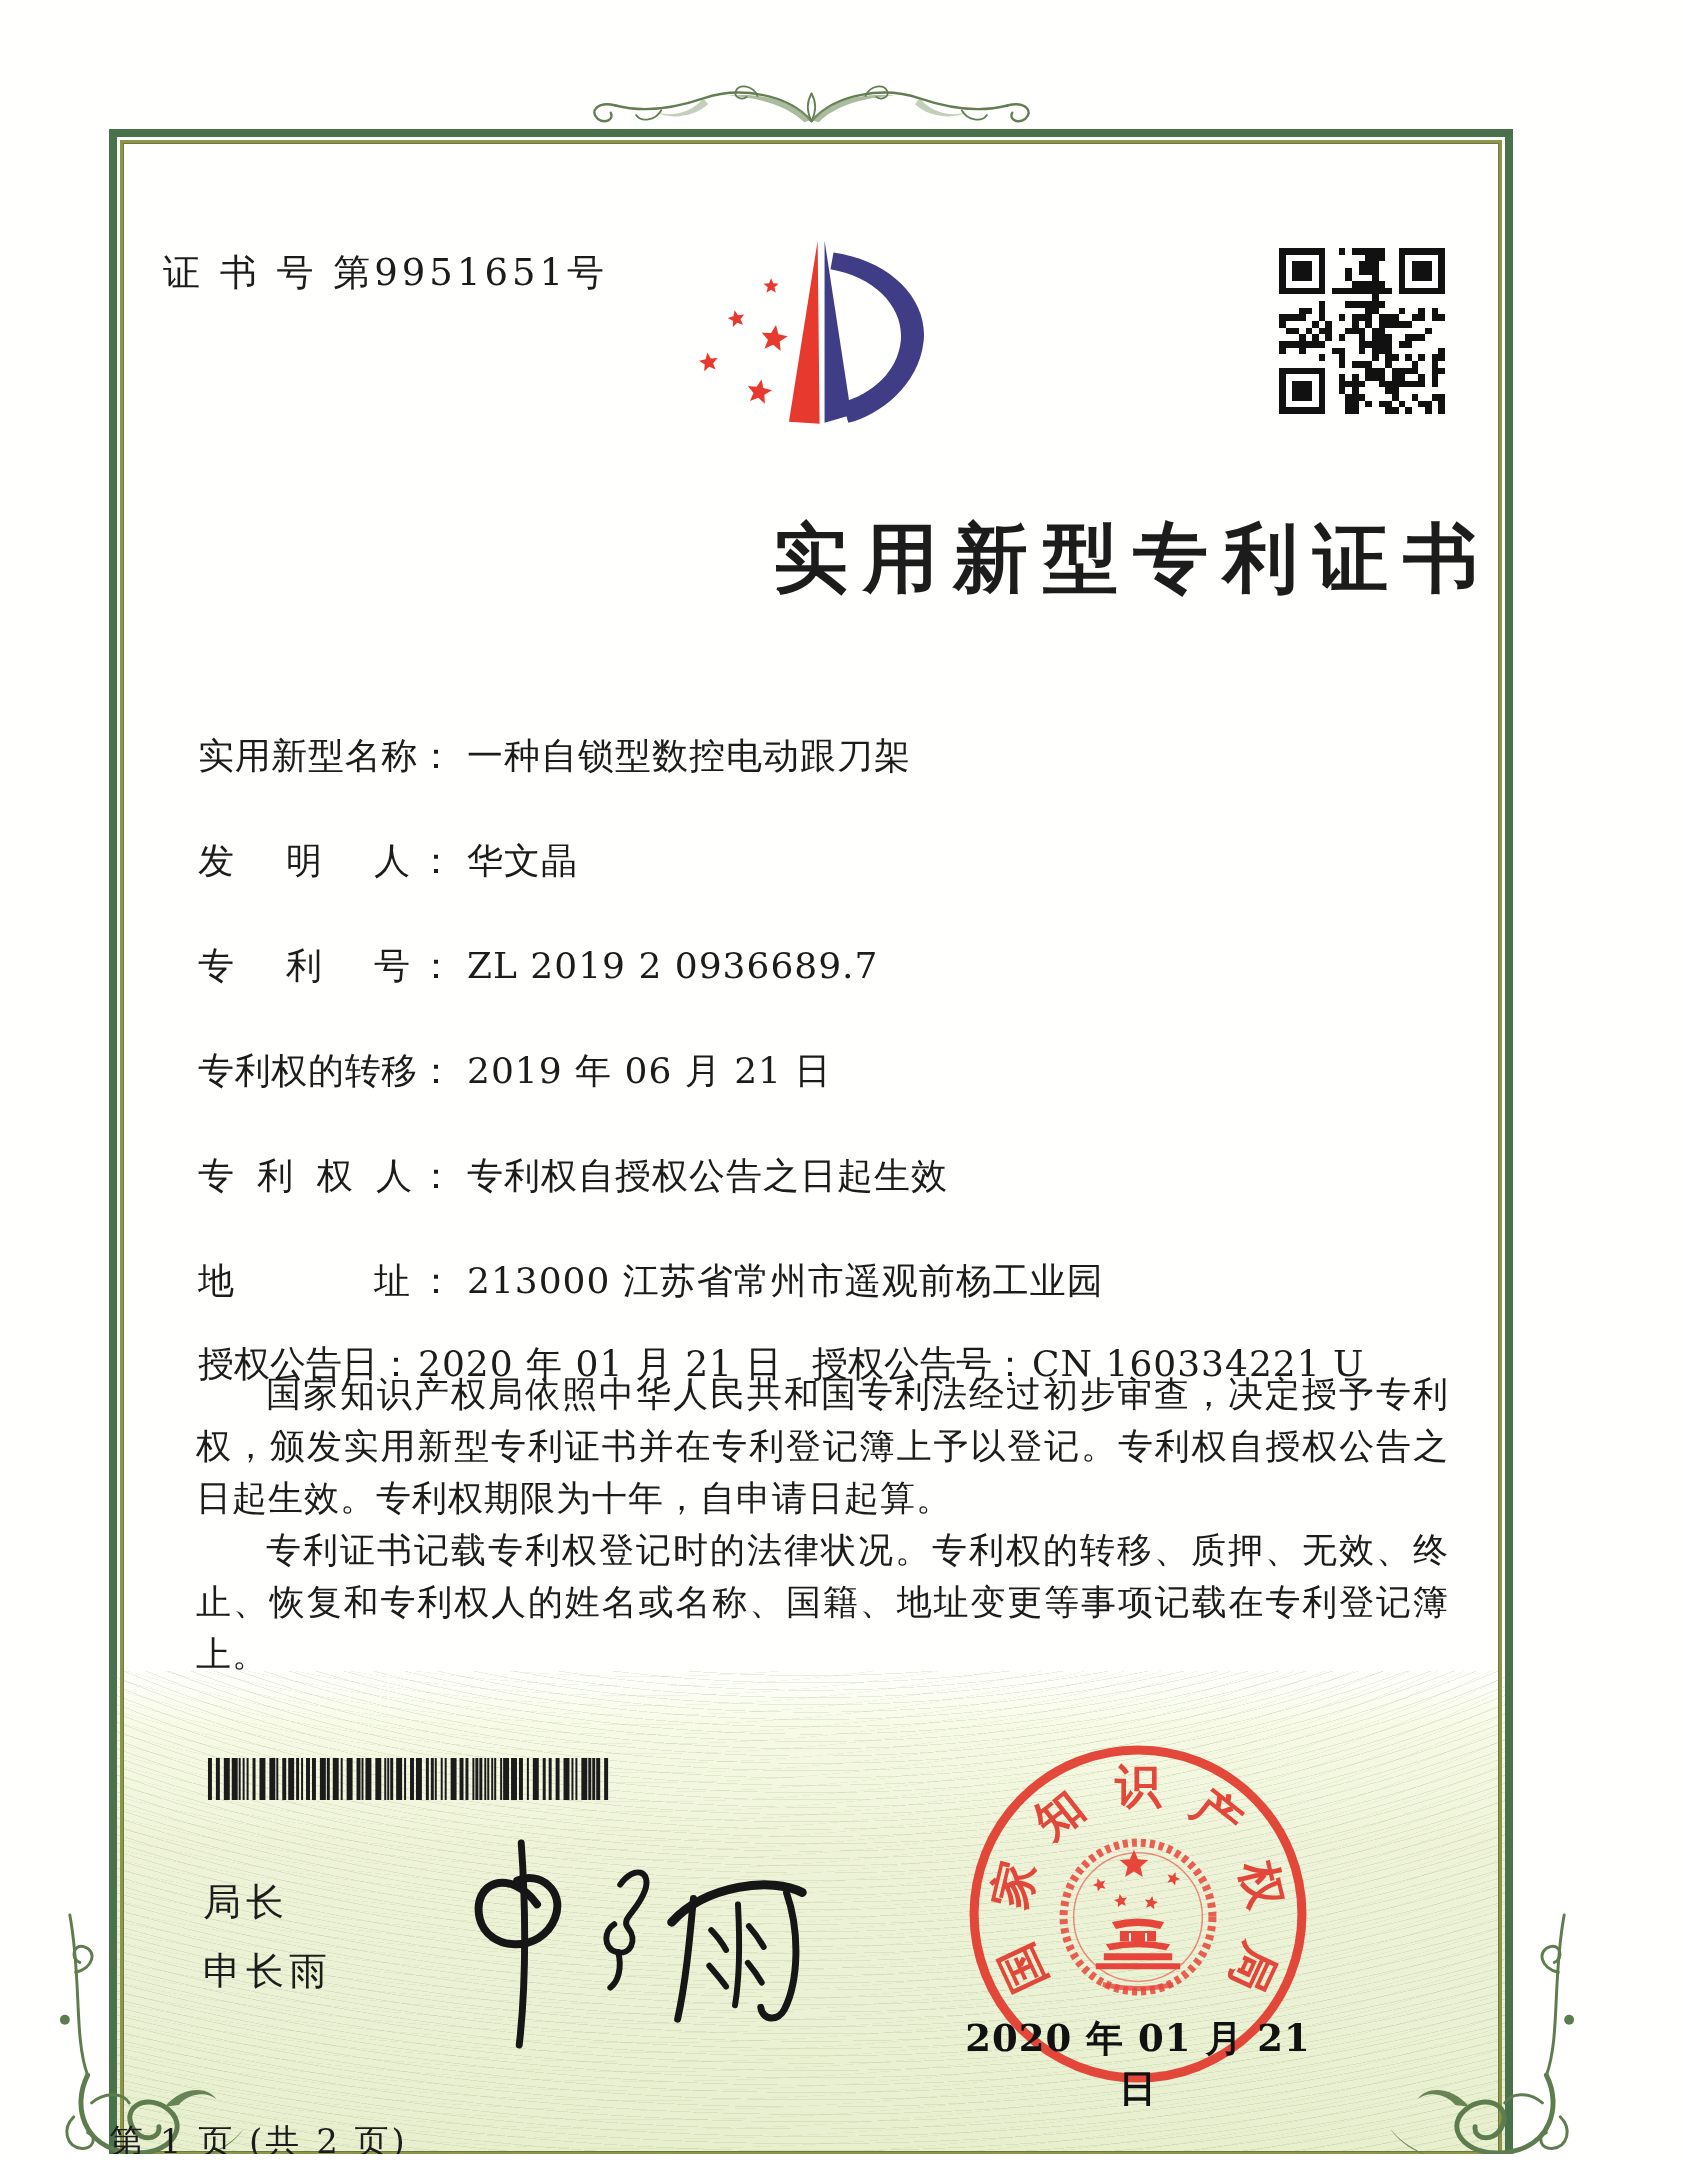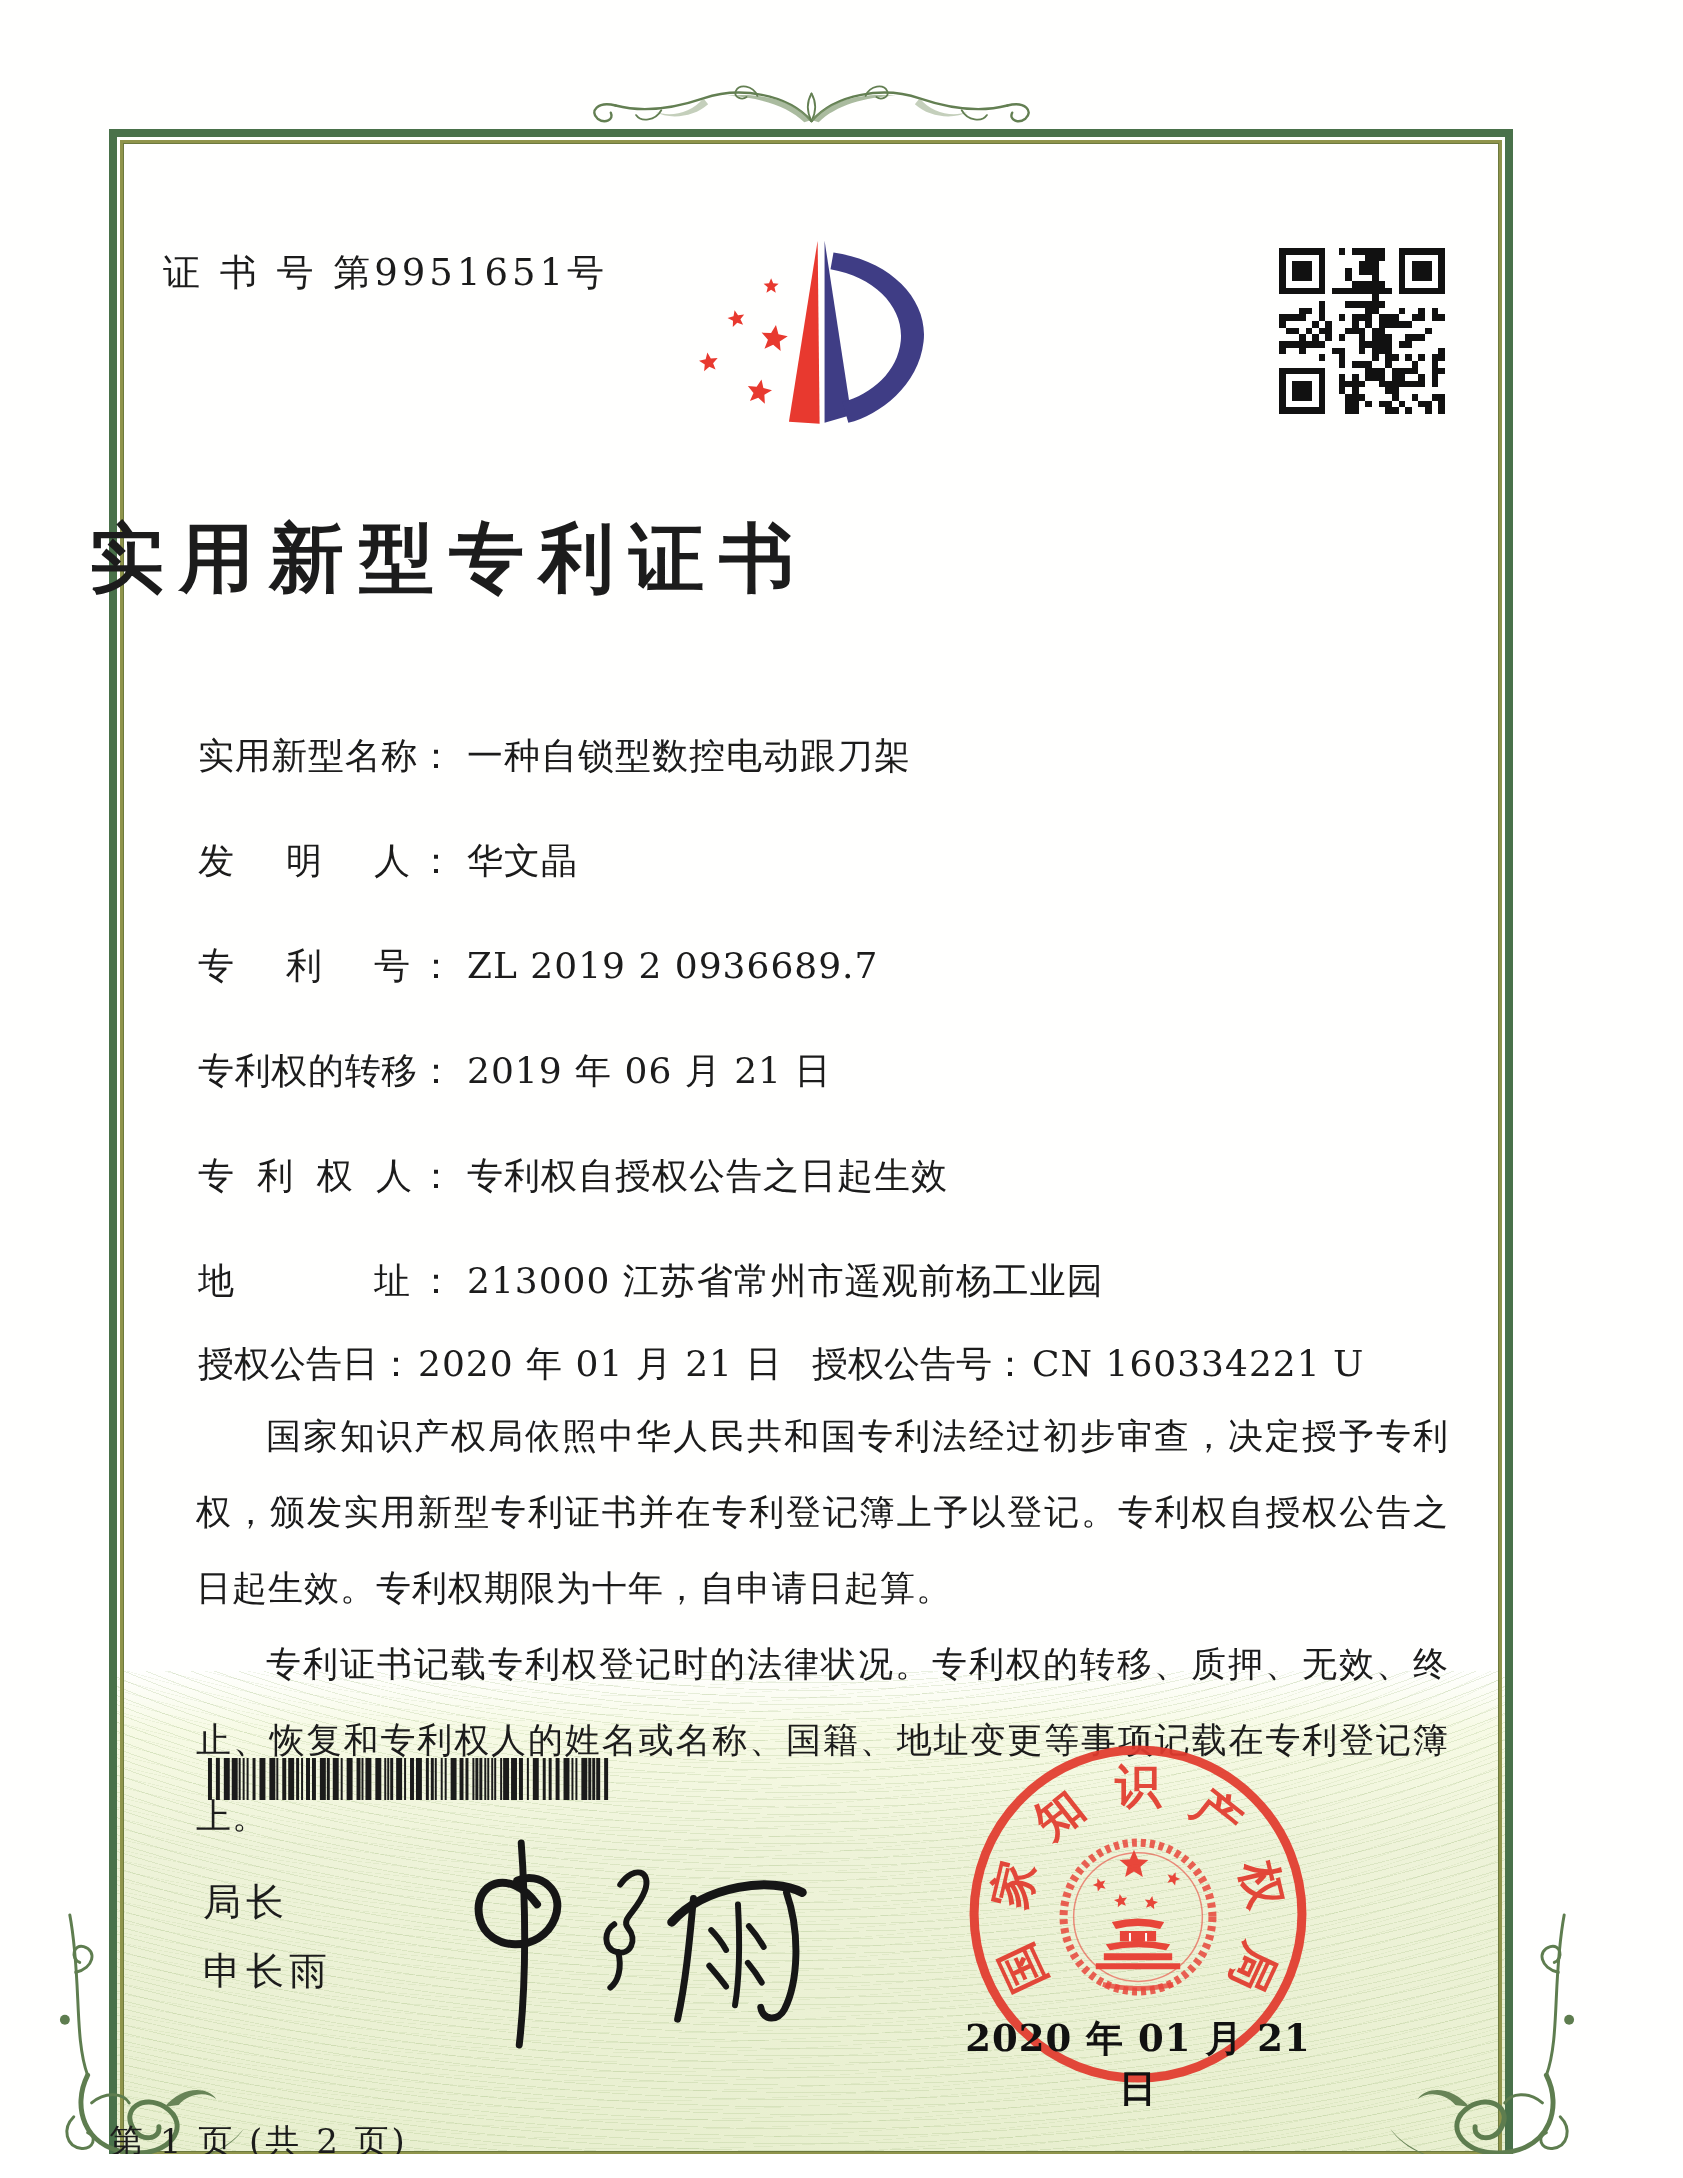--- a/index.html
+++ b/index.html
@@ -11,29 +11,29 @@
   .frame-inner{position:absolute;inset:3px;border:3px solid #8f944b;box-shadow:inset 0 0 0 1px #6d7a3e;}
   
   .band{position:absolute;left:117px;top:1671px;width:1388px;height:489px;z-index:1;
         background:linear-gradient(180deg, rgba(248,251,233,0) 0px, rgba(245,249,224,.85) 59px, #eef3d9 178px, #e8efcf 100%);}
   .band::after{content:"";position:absolute;inset:0;
         background:
           repeating-radial-gradient(1584px 891px at 50% -515px, rgba(142,174,105,.20) 0 1.5px, rgba(0,0,0,0) 1.5px 13px),
           repeating-radial-gradient(1485px 842px at 38% -554px, rgba(142,174,105,.12) 0 1.2px, rgba(0,0,0,0) 1.2px 17px);}
   
   .cert-no{position:absolute;left:163px;top:248px;font-size:37px;letter-spacing:4px;z-index:4;}
-  .title{position:absolute;left:89px;top:509px;width:1404px;margin:0;text-align:left;
+  .title{position:absolute;left:89px;top:509px;width:1404px;margin:0;text-align:right;
          font-size:75px;font-weight:700;letter-spacing:15px;z-index:4;}
   .fields{position:absolute;left:198px;top:0;width:1267px;z-index:4;}
   .f-row{position:absolute;left:0;width:1267px;font-size:36px;white-space:nowrap;margin-top:41px;}
   .f-label{display:inline-block;width:256px;text-align:justify;text-align-last:justify;}
   .f-value{margin-left:13px;letter-spacing:1px;}
   .grant-col2{position:absolute;left:614px;top:0;}
   .body-text{position:absolute;left:196px;top:1368px;width:1253px;z-index:4;
-             font-size:35px;line-height:76px;text-align:justify;letter-spacing:1px;margin-top:30px;}
+             font-size:35px;line-height:52px;text-align:justify;letter-spacing:1px;}
   .body-text p{margin:0;text-indent:70px;}
   
   .role{position:absolute;left:203px;top:1877px;font-size:38px;letter-spacing:5px;z-index:4;}
   .officer{position:absolute;left:203px;top:1946px;font-size:38px;letter-spacing:5px;z-index:4;text-align:center;}
   .seal-date{position:absolute;left:960px;top:2014px;width:356px;text-align:center;z-index:5;
              font-size:37px;font-weight:700;letter-spacing:1px;color:#111;}
   .footer{position:absolute;left:109px;top:2119px;width:1327px;text-align:left;
           font-size:34px;letter-spacing:3px;z-index:4;}
   
   .logo{position:absolute;left:683px;top:220px;width:297px;height:269px;z-index:4;}

